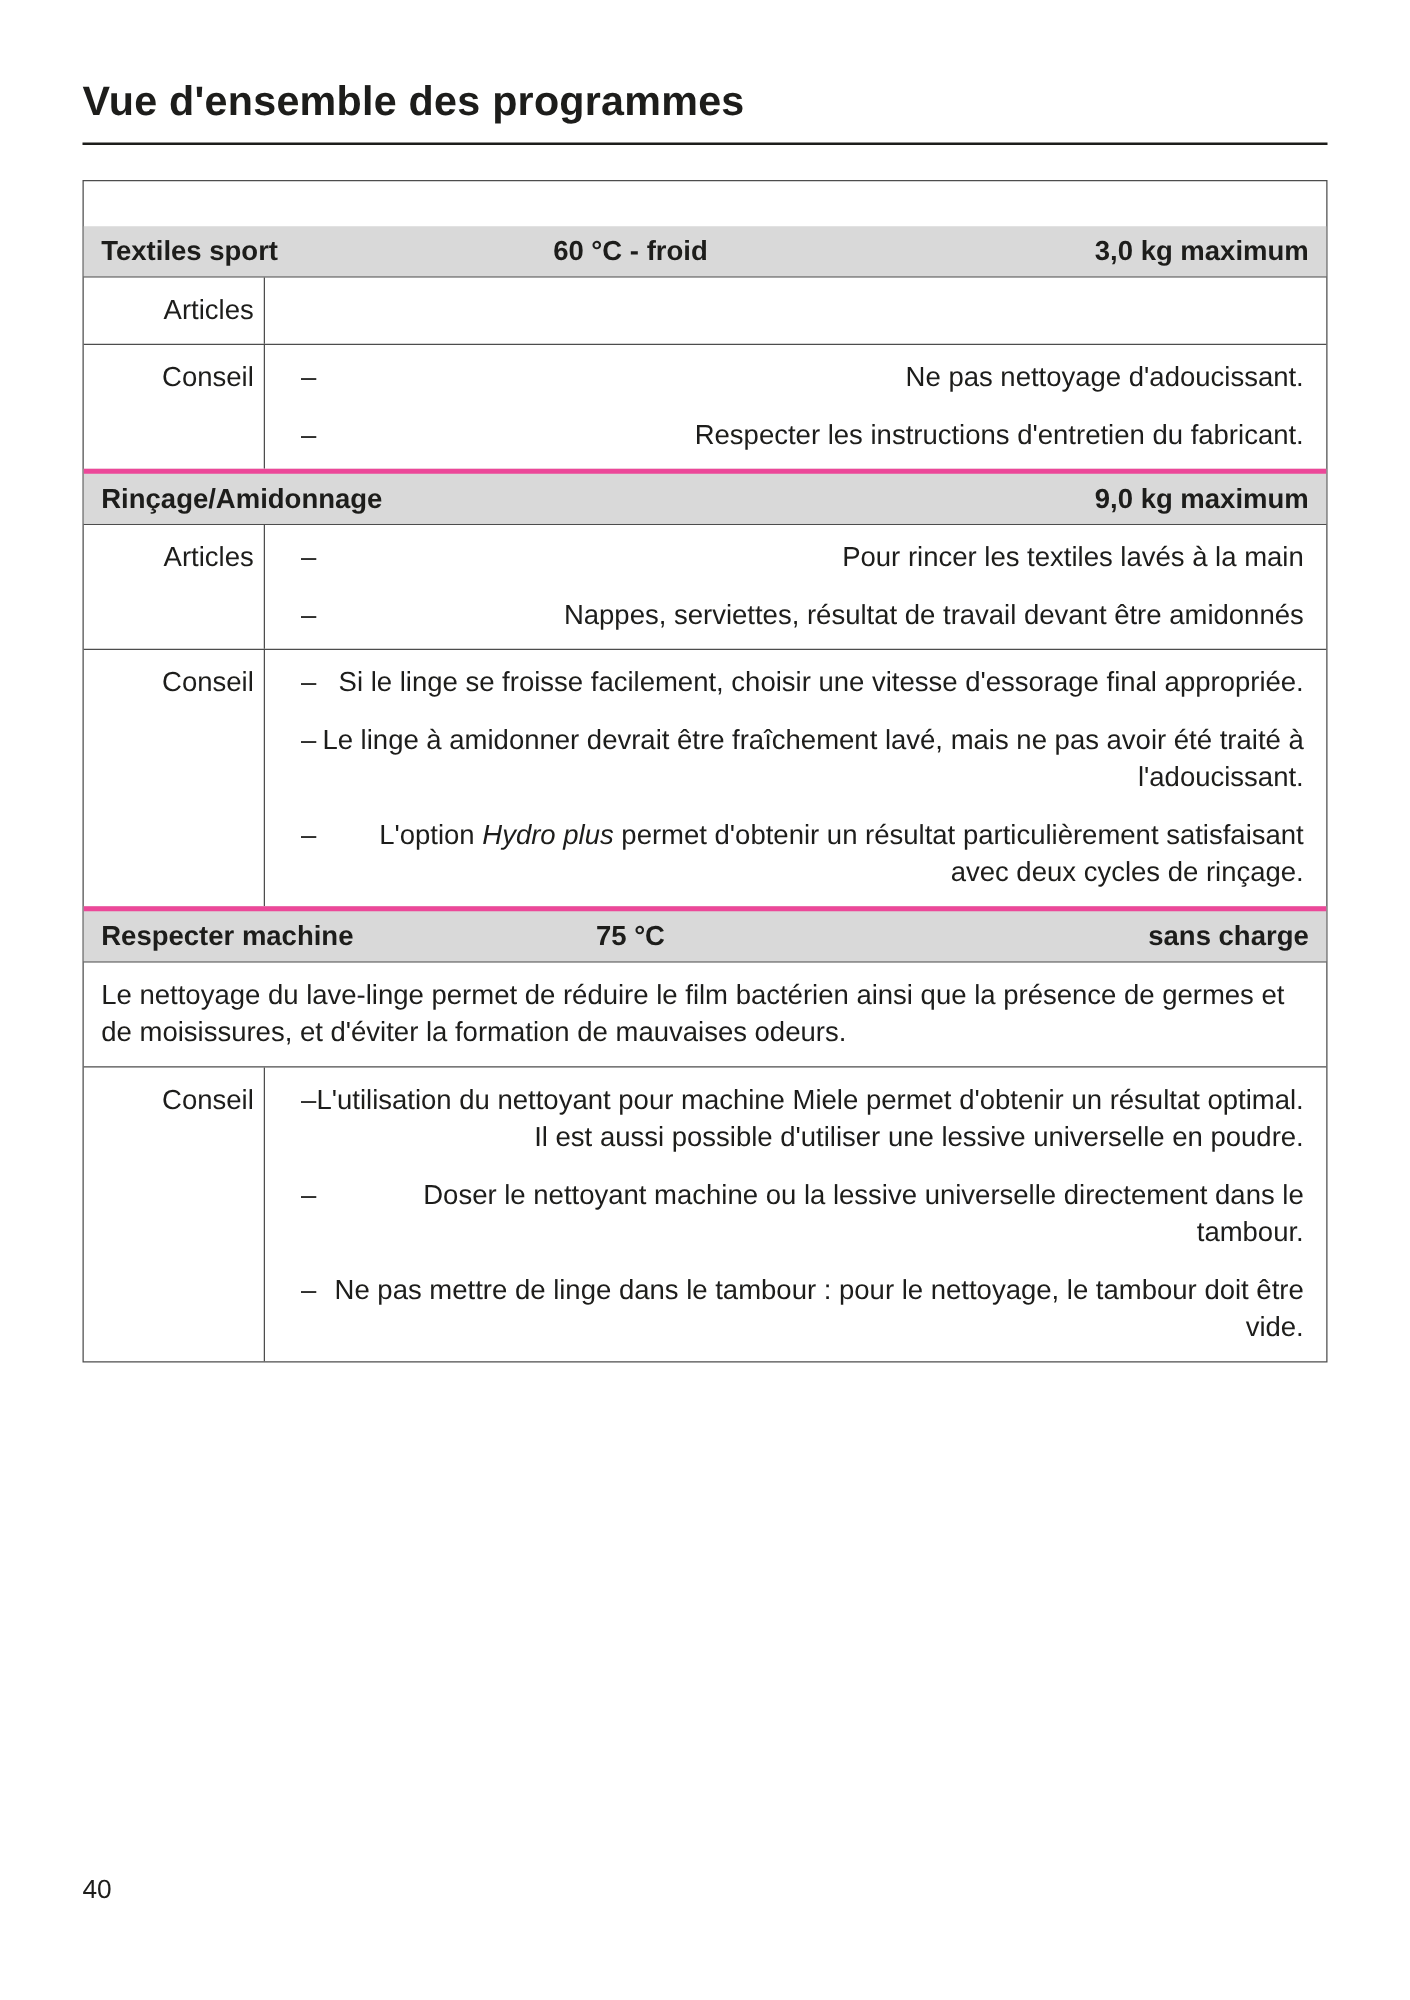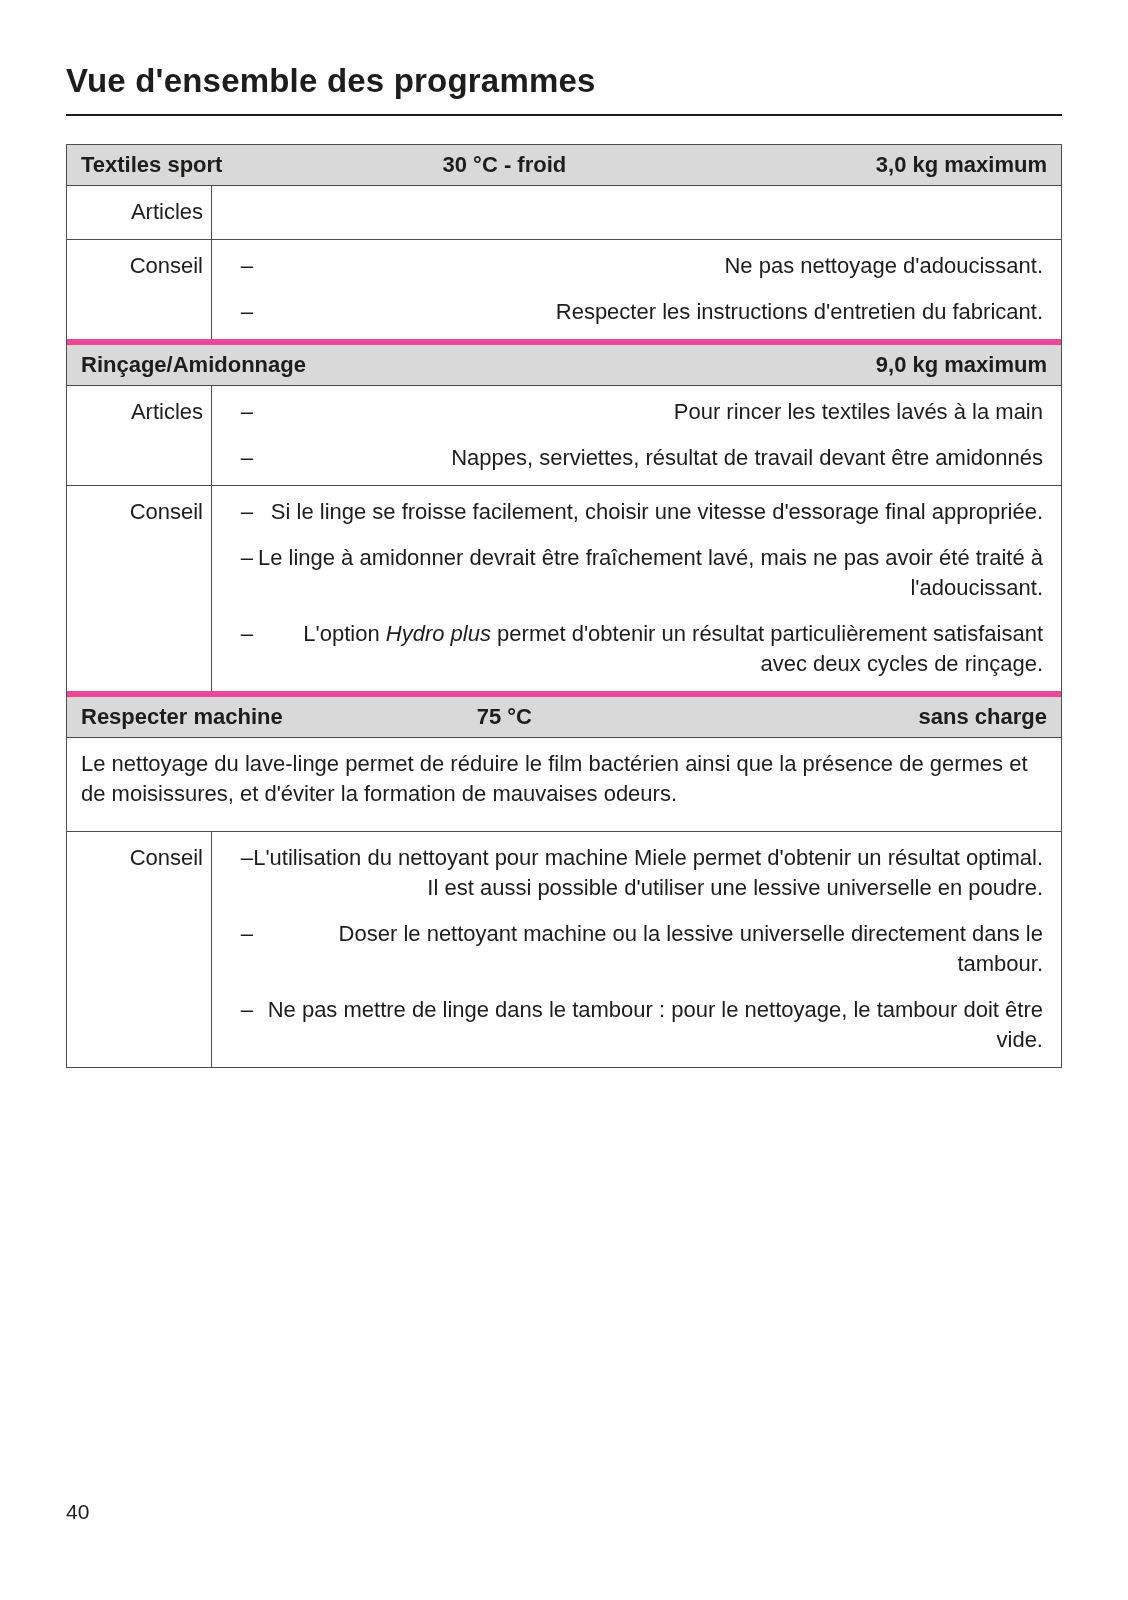--- a/index.html
+++ b/index.html
@@ -36,23 +36,23 @@
     font-size: 22px;
     line-height: 30px;
   }
   .section-header {
     position: relative;
     display: flex;
     justify-content: space-between;
     background: #d9d9d9;
     font-weight: 700;
     padding: 5px 14px;
-    border-top: 6px solid #ec4899;
-  }
-  .program-table > .section-header:first-child { border-top: none; }
+    border-top: 4px solid #ec4899;
+  }
+  .program-table > .section-header:first-child { border-top: none; margin-top: 36px; }
   .sh-temp {
     position: absolute;
     left: 44%;
     transform: translateX(-50%);
     white-space: nowrap;
   }
   .row {
     display: flex;
     border-top: 1px solid #4d4d4d;
     text-align: right;
@@ -72,21 +72,21 @@
     margin-bottom: 16px;
   }
   .bullet:last-child { margin-bottom: 0; }
   .dash { flex: 0 0 30px; }
   .bullet-text { flex: 1; }
   .full-row {
     border-top: 1px solid #4d4d4d;
     padding: 11px 18px 12px 14px;
   }
   .full-row p { margin-bottom: 13px; }
-  .full-row p:last-child { margin-bottom: 10px; }
+  .full-row p:last-child { margin-bottom: 0; }
   .italic { font-style: italic; }
   .page-number {
     position: absolute;
     left: 66px;
     top: 1500px;
     font-size: 21px;
   }
 </style>
 </head>
 <body>
@@ -94,21 +94,21 @@
 <div class="page">
   <div class="content">
 
     <h1 class="doc-title">Vue d'ensemble des programmes</h1>
     <div class="title-rule"></div>
 
     <div class="program-table">
 
       <div class="section-header">
         <span class="sh-name">Textiles sport</span>
-        <span class="sh-temp">30 °C - froid</span>
+        <span class="sh-temp">60 °C - froid</span>
         <span class="sh-cap">3,0 kg maximum</span>
       </div>
 
       <div class="row">
         <div class="label-cell">Articles</div>
       </div>
 
       <div class="row">
         <div class="label-cell">Conseil</div>
         <div class="content-cell">

